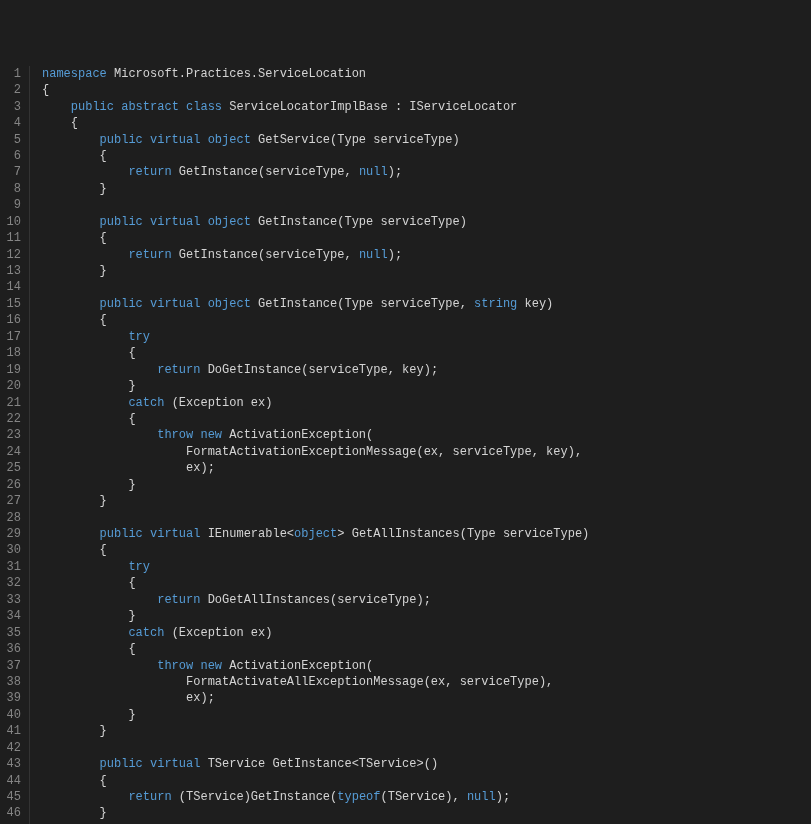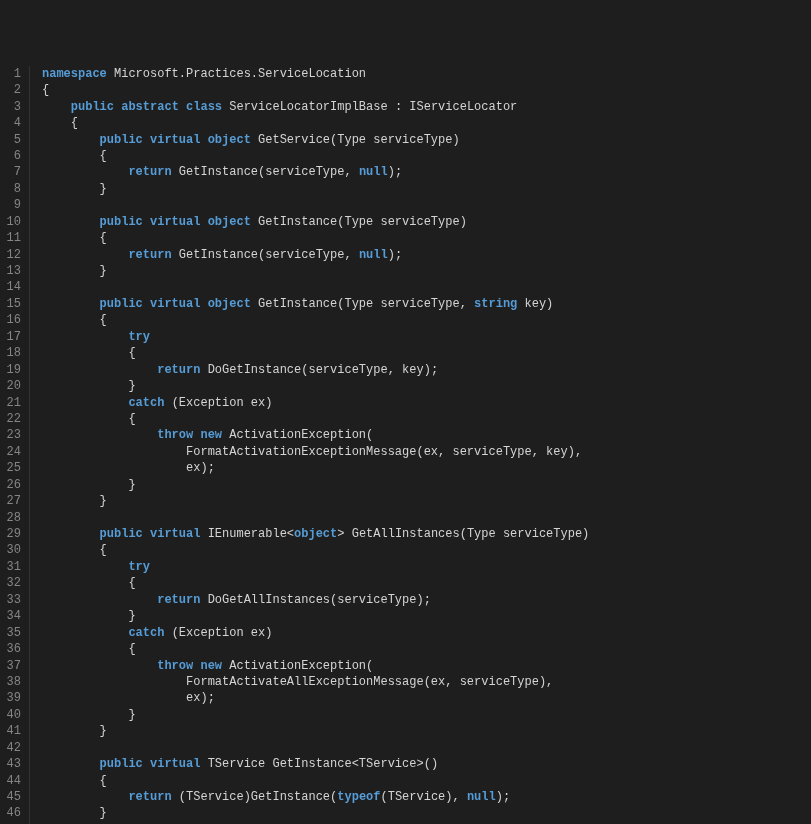--- a/index.html
+++ b/index.html
@@ -21,21 +21,21 @@
     text-align: right;
     padding: 0 8px 0 4px;
     user-select: none;
     border-right: 1px solid #333;
     min-width: 30px;
   }
   .code {
     padding-left: 12px;
     flex: 1;
   }
-  .kw { color: #569cd6; font-weight: bold; }      
+  .kw { color: #569cd6; }      
   .id { color: #d4d4d4; }
   .pn { color: #d4d4d4; }
   .line { display: block; }
 </style>
 </head>
 <body>
 
 
 
 <div class="editor">

